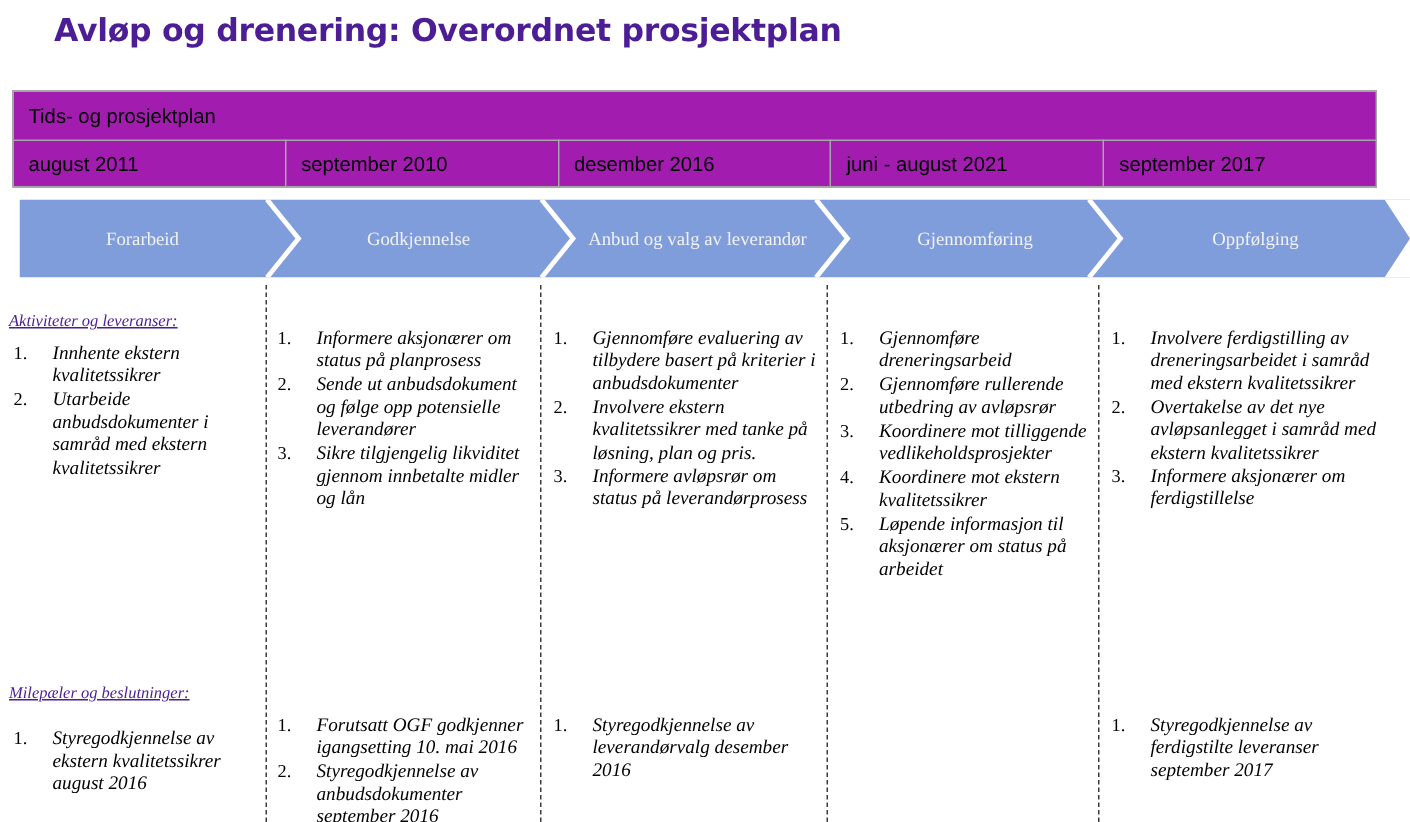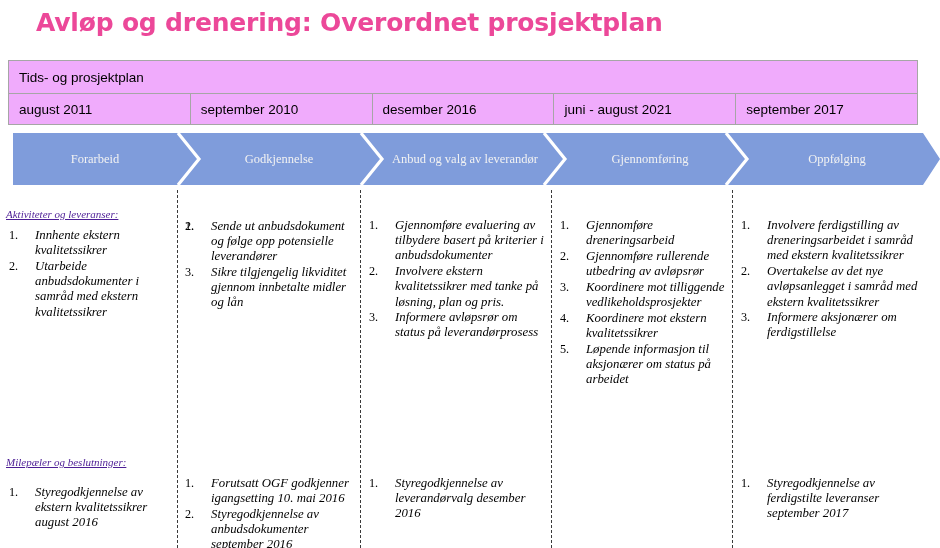--- a/index.html
+++ b/index.html
@@ -15,44 +15,44 @@
     font-family: "Liberation Sans", sans-serif;
     color: #000000;
   }
 
   
   #page-title {
     position: absolute;
     left: 36px;
     top: 8px;
     font-family: "DejaVu Sans", sans-serif;
-    font-size: 25px;
+    font-size: 21px;
     font-weight: bold;
     letter-spacing: -0.2px;
-    color: #ec4899;
+    color: #4c1d95;
     white-space: nowrap;
   }
 
   
   #plan-table {
     position: absolute;
     left: 8px;
     top: 60px;
     width: 910px;
     border-collapse: collapse;
     table-layout: fixed;
   }
   #plan-table td {
     border: 1px solid #a6a6a6;
     font-family: "Liberation Sans", sans-serif;
     font-size: 13.5px;
     color: #000000;
     padding: 0 0 0 10px;
     vertical-align: middle;
-    background: #f0abfc;
+    background: #a21caf;
   }
   #plan-table tr.title-row td { height: 32px; }
   #plan-table tr.period-row td { height: 30px; }
 
   
   #chevron-band {
     position: absolute;
     left: 13px;
     top: 133px;
     width: 927px;
@@ -170,21 +170,21 @@
 <div class="content-col" style="left:6px; width:166px">
   <div class="section-heading">Aktiviteter og leveranser:</div>
   <ol class="item-list">
     <li><span class="num">1.</span><span>Innhente ekstern kvalitetssikrer</span></li>
     <li><span class="num">2.</span><span>Utarbeide anbudsdokumenter i samråd med ekstern kvalitetssikrer</span></li>
   </ol>
 </div>
 
 <div class="content-col" style="left:182px; top:218px; width:172px">
   <ol class="item-list">
-    <li><span class="num">1.</span></li>
+    <li><span class="num">1.</span><span>Informere aksjonærer om status på planprosess</span></li>
     <li><span class="num">2.</span><span>Sende ut anbudsdokument og følge opp potensielle leverandører</span></li>
     <li><span class="num">3.</span><span>Sikre tilgjengelig likviditet gjennom innbetalte midler og lån</span></li>
   </ol>
 </div>
 
 <div class="content-col" style="left:366px; top:218px; width:180px">
   <ol class="item-list">
     <li><span class="num">1.</span><span>Gjennomføre evaluering av tilbydere basert på kriterier i anbudsdokumenter</span></li>
     <li><span class="num">2.</span><span>Involvere ekstern kvalitetssikrer med tanke på løsning, plan og pris.</span></li>
     <li><span class="num">3.</span><span>Informere avløpsrør om status på leverandørprosess</span></li>

